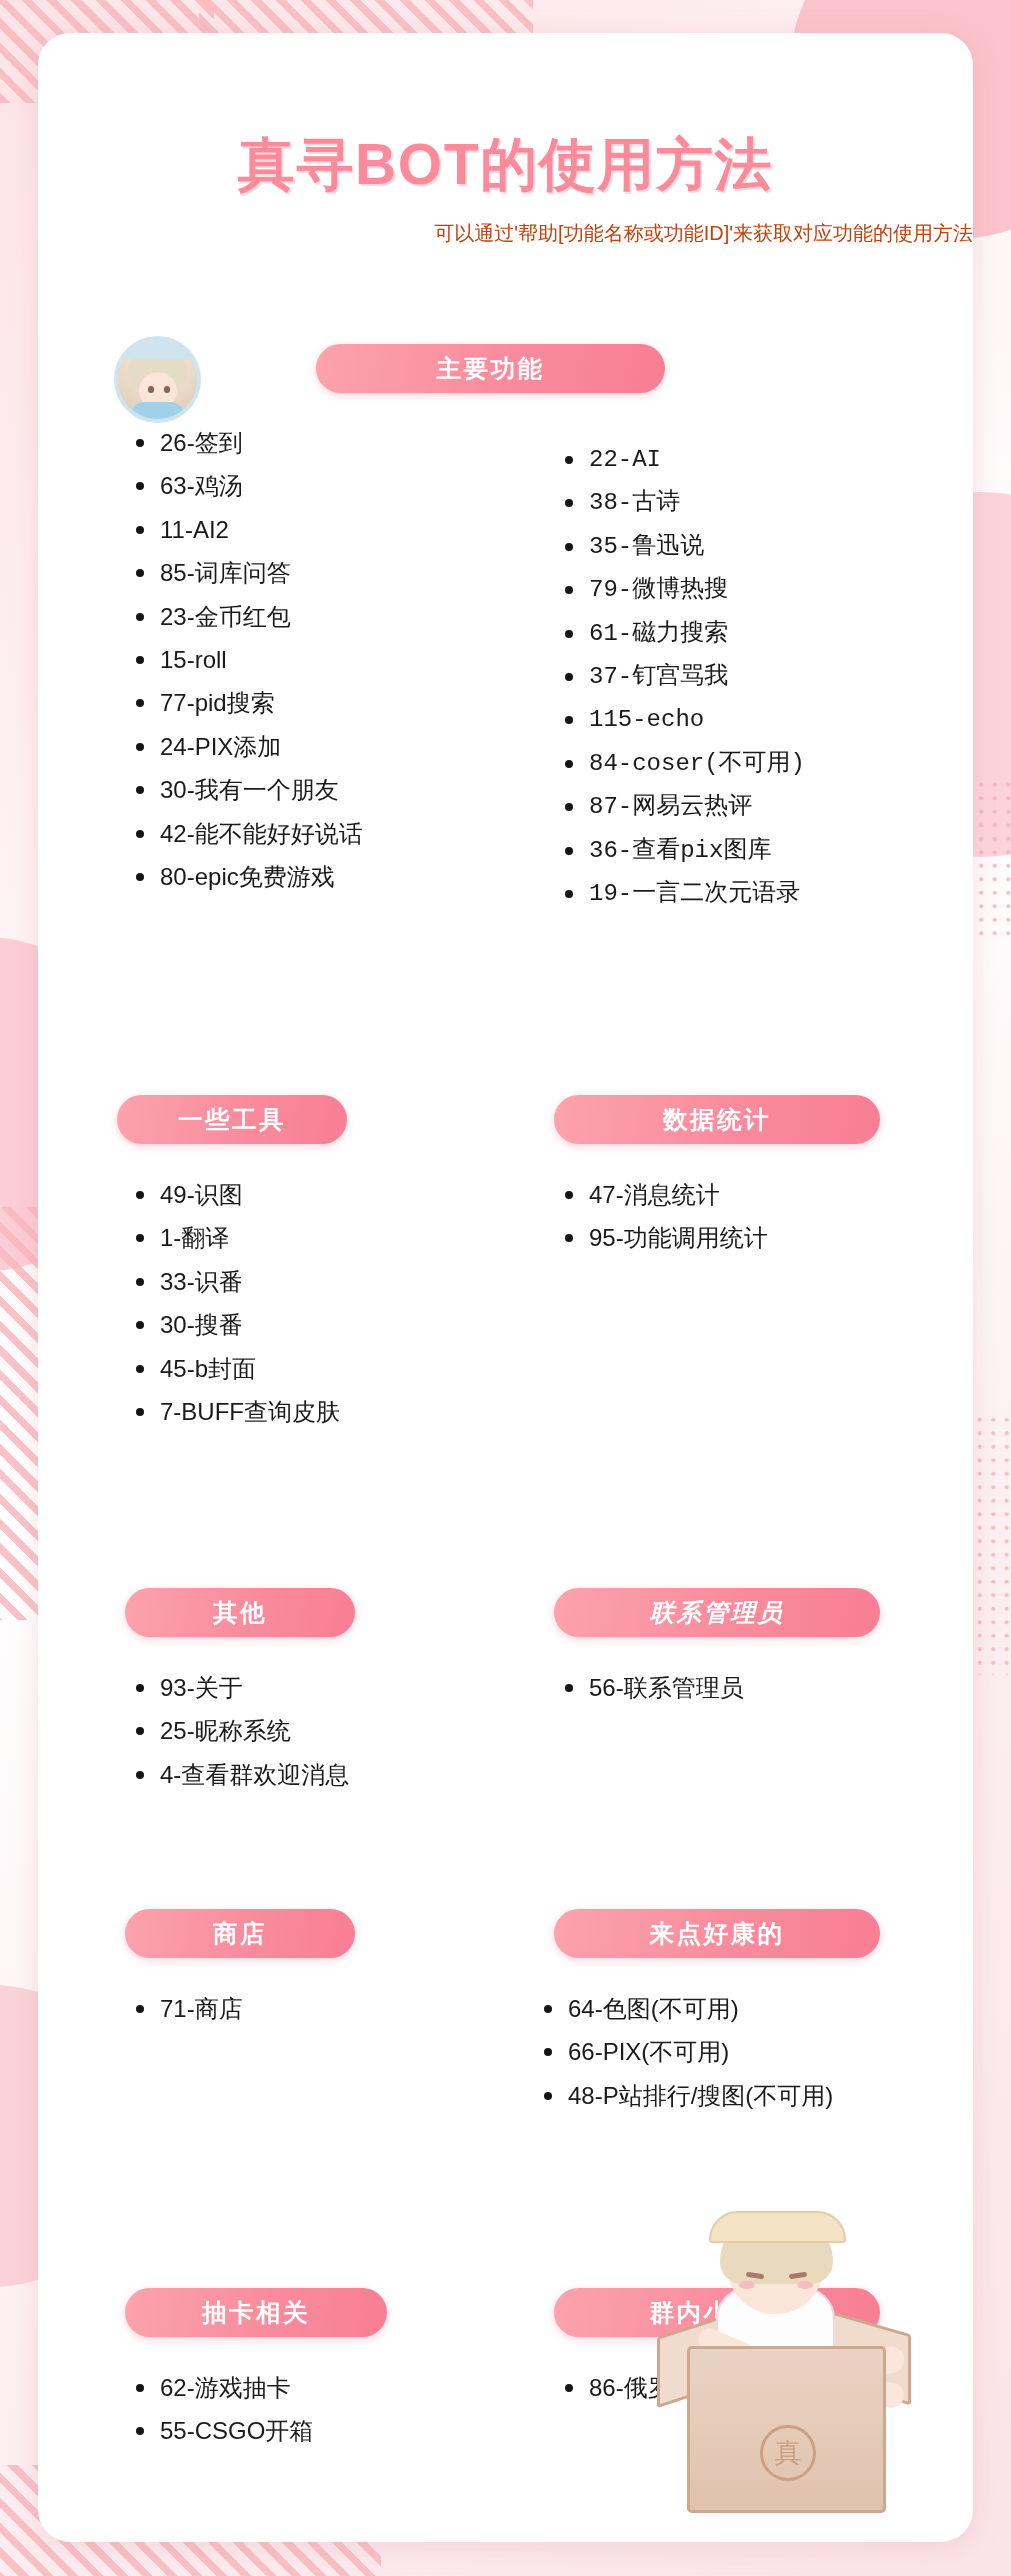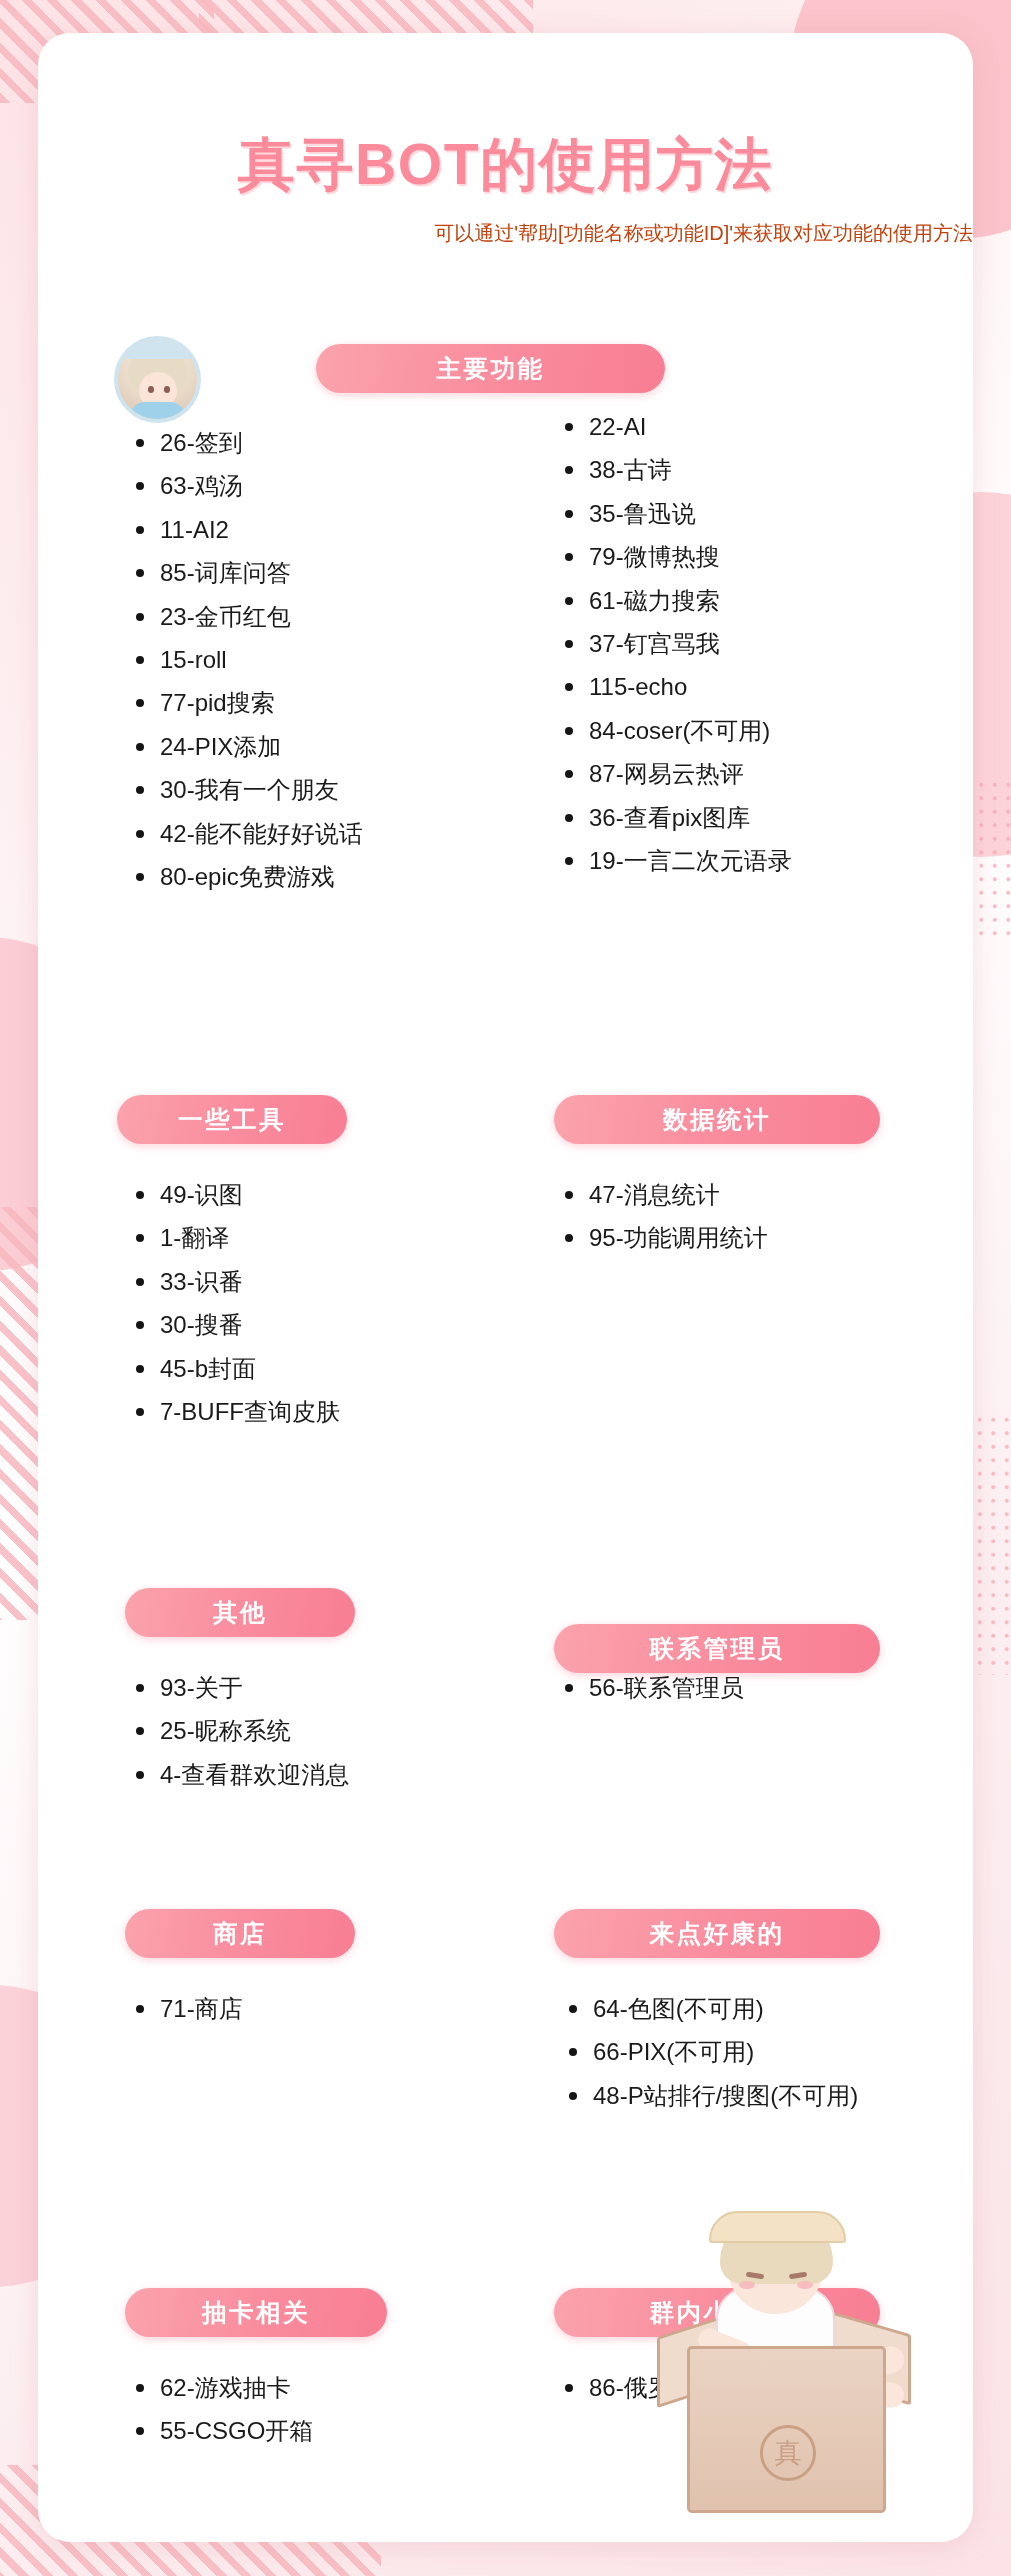--- a/index.html
+++ b/index.html
@@ -228,21 +228,21 @@
     <li>11-AI2</li>
     <li>85-词库问答</li>
     <li>23-金币红包</li>
     <li>15-roll</li>
     <li>77-pid搜索</li>
     <li>24-PIX添加</li>
     <li>30-我有一个朋友</li>
     <li>42-能不能好好说话</li>
     <li>80-epic免费游戏</li>
   </ul>
-  <ul class="items" style="left:516px;top:375px;width:413px;">
+  <ul class="items" style="left:516px;top:408px;width:413px;font-family:Liberation Mono, monospace;">
     <li>22-AI</li>
     <li>38-古诗</li>
     <li>35-鲁迅说</li>
     <li>79-微博热搜</li>
     <li>61-磁力搜索</li>
     <li>37-钉宫骂我</li>
     <li>115-echo</li>
     <li>84-coser(不可用)</li>
     <li>87-网易云热评</li>
     <li>36-查看pix图库</li>
@@ -271,38 +271,38 @@
 
   <div class="pill" style="left:87px;top:1555px;width:230px;">
     <span>其他</span>
   </div>
   <ul class="items" style="left:87px;top:1636px;width:373px;">
     <li>93-关于</li>
     <li>25-昵称系统</li>
     <li>4-查看群欢迎消息</li>
   </ul>
 
-  <div class="pill" style="left:516px;top:1591px;width:326px;">
+  <div class="pill" style="left:516px;top:1555px;width:326px;font-style:italic;">
     <span>联系管理员</span>
   </div>
   <ul class="items" style="left:516px;top:1636px;width:397px;">
     <li>56-联系管理员</li>
   </ul>
 
   <div class="pill" style="left:87px;top:1876px;width:230px;">
     <span>商店</span>
   </div>
   <ul class="items" style="left:87px;top:1957px;width:373px;">
     <li>71-商店</li>
   </ul>
 
   <div class="pill" style="left:516px;top:1876px;width:326px;">
     <span>来点好康的</span>
   </div>
-  <ul class="items" style="left:520px;top:1957px;width:373px;">
+  <ul class="items" style="left:495px;top:1957px;width:373px;">
     <li>64-色图(不可用)</li>
     <li>66-PIX(不可用)</li>
     <li>48-P站排行/搜图(不可用)</li>
   </ul>
 
   <div class="pill" style="left:87px;top:2255px;width:262px;">
     <span>抽卡相关</span>
   </div>
   <ul class="items" style="left:87px;top:2336px;width:373px;">
     <li>62-游戏抽卡</li>

